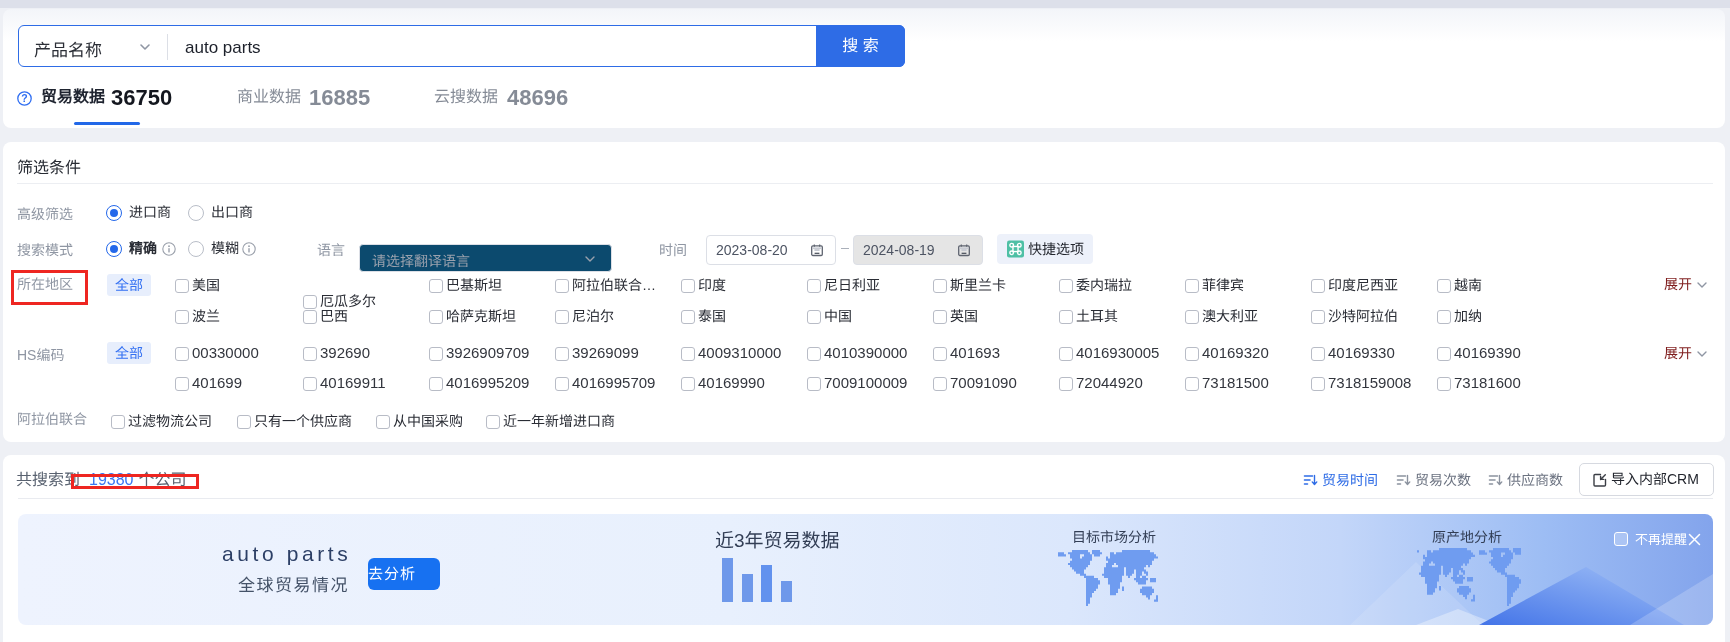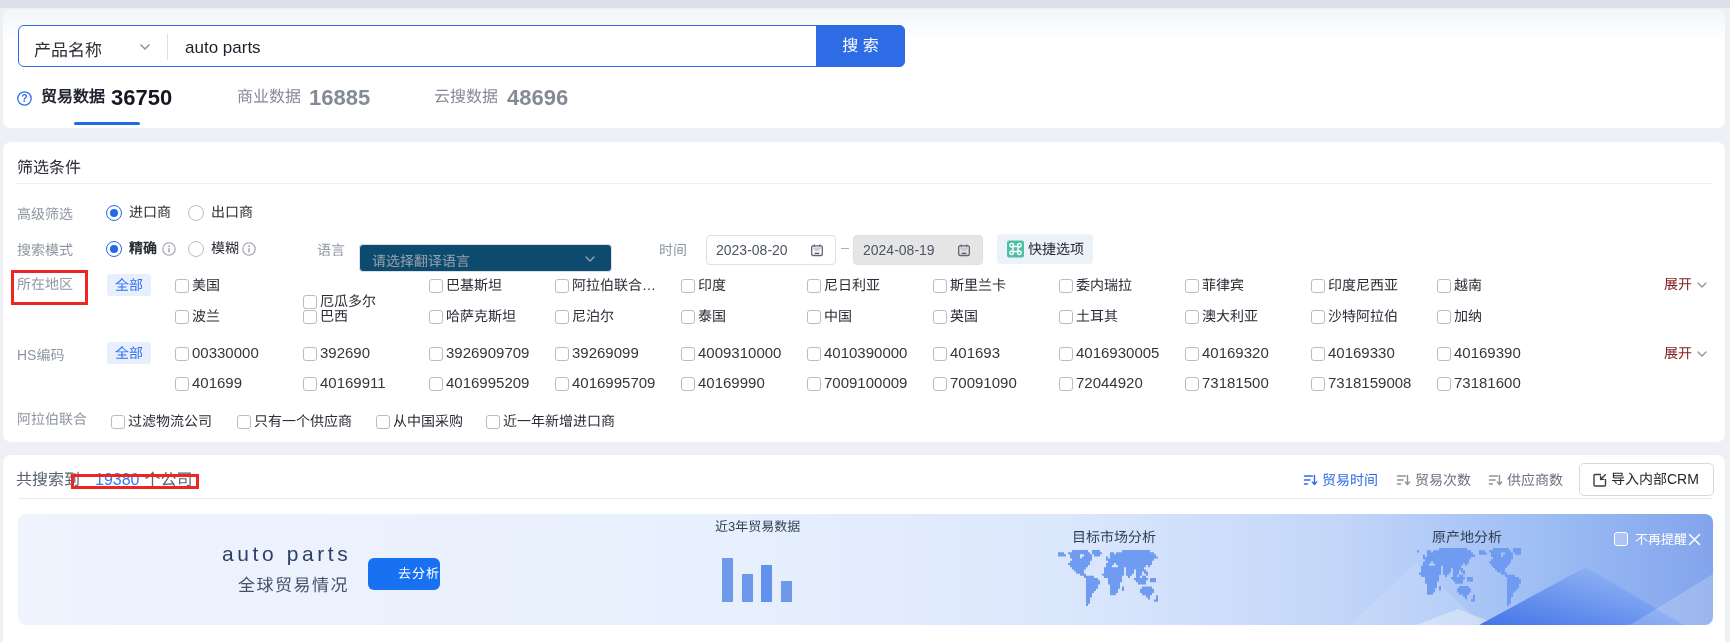--- a/index.html
+++ b/index.html
@@ -190,21 +190,21 @@
 
   <div class="rowlab" style="top:266px">阿拉伯联合</div>
   <div class="item" style="left:108px;top:268px"><span class="cb"></span>过滤物流公司</div>
   <div class="item" style="left:234px;top:268px"><span class="cb"></span>只有一个供应商</div>
   <div class="item" style="left:373px;top:268px"><span class="cb"></span>从中国采购</div>
   <div class="item" style="left:483px;top:268px"><span class="cb"></span>近一年新增进口商</div>
 </div>
 
 <div class="panel" id="p3">
 
-  <div class="abs" style="left:13px;top:11px;font-size:16px;color:#596270">共搜索到<span style="color:#3a76f2;margin:0 5px 0 15px">19380</span>个公司</div>
+  <div class="abs" style="left:13px;top:11px;font-size:16px;color:#596270">共搜索到<span style="color:#3a76f2;margin:0 5px 0 9px">19380</span>个公司</div>
   <div class="abs" style="left:68px;top:19px;width:128px;height:15px;border:3px solid #ee2621"></div>
   <div class="sort" style="left:1300px;color:#2e6ce6">
     <svg width="15" height="15" viewBox="0 0 15 15" style="vertical-align:-2.5px" fill="none">
         <path d="M1.5 3h8M1.5 7h5.5M1.5 11h3" stroke="#2e6ce6" stroke-width="1.6" stroke-linecap="round"></path>
         <path d="M11.5 2.5v9M11.5 11.5l-2.3-2.6M11.5 11.5l2.3-2.6" stroke="#2e6ce6" stroke-width="1.4" stroke-linecap="round"></path>
       </svg>
     贸易时间</div>
   <div class="sort" style="left:1393px">
     <svg width="15" height="15" viewBox="0 0 15 15" style="vertical-align:-2.5px" fill="none">
         <path d="M1.5 3h8M1.5 7h5.5M1.5 11h3" stroke="#8b929e" stroke-width="1.6" stroke-linecap="round"></path>
@@ -234,22 +234,22 @@
             <stop offset="1" stop-color="#9dbdf6"></stop>
           </linearGradient>
       </defs>
       <polygon points="1398,111 1440,95 1481,111" fill="#ffffff" opacity="0.35"></polygon>
       <polygon points="1568,53 1461,111 1666,111" fill="url(#mg)"></polygon>
       <polygon points="1612,111 1695,60 1695,111" fill="#ffffff" opacity="0.20"></polygon>
         <polygon points="1332,111 1398,48 1465,111" fill="#ffffff" opacity="0.12"></polygon>
     </svg>
     <div class="abs" style="left:204px;top:28px;font-size:21px;letter-spacing:3.6px;color:#2c3f66;font-weight:500">auto parts</div>
     <div class="abs" style="left:220px;top:57px;font-size:17px;letter-spacing:1.5px;color:#445268">全球贸易情况</div>
-    <div class="abs" style="left:350px;top:44px;width:72px;height:32px;background:#1771f1;border-radius:6px;color:#fff;font-size:13px;text-align:right;line-height:32px;letter-spacing:1px">去分析</div>
-    <div class="abs" style="left:697px;top:2px;font-size:13px;color:#323e55">近3年贸易数据</div>
+    <div class="abs" style="left:350px;top:44px;width:72px;height:32px;background:#1771f1;border-radius:6px;color:#fff;font-size:15px;text-align:left;line-height:32px;letter-spacing:1px">去分析</div>
+    <div class="abs" style="left:697px;top:11px;font-size:19px;color:#323e55">近3年贸易数据</div>
     <svg class="abs" style="left:704px;top:44px" width="71" height="44" viewBox="0 0 71 44">
       <rect x="0" y="0" width="11" height="44" fill="#6e98ea"></rect>
       <rect x="20" y="16" width="11" height="28" fill="#6e98ea"></rect>
       <rect x="39" y="7" width="11" height="37" fill="#6292ee"></rect>
       <rect x="59" y="23" width="11" height="21" fill="#6e98ea"></rect>
     </svg>
     <div class="abs" style="left:1054px;top:12px;font-size:14px;color:#323e55">目标市场分析</div>
     <svg class="abs" style="left:1038px;top:36px" width="104" height="56" viewBox="0 0 104 52" preserveAspectRatio="none">
         <use href="#wm1"></use>
       </svg>

